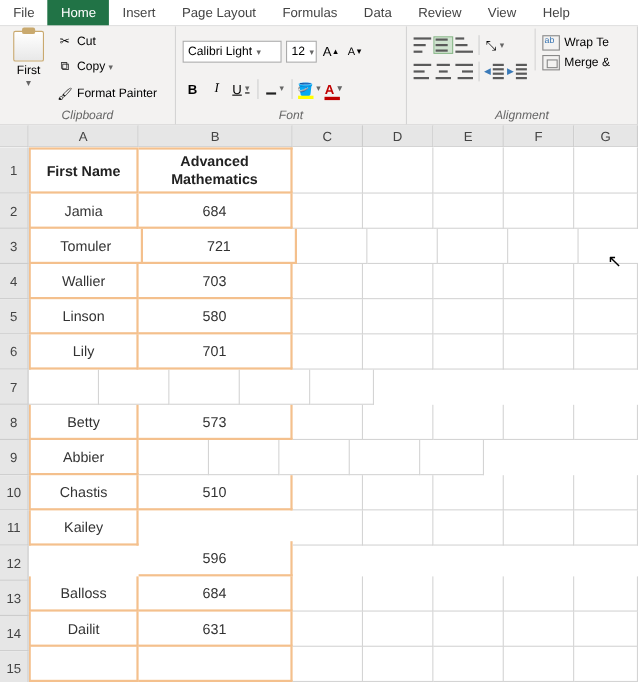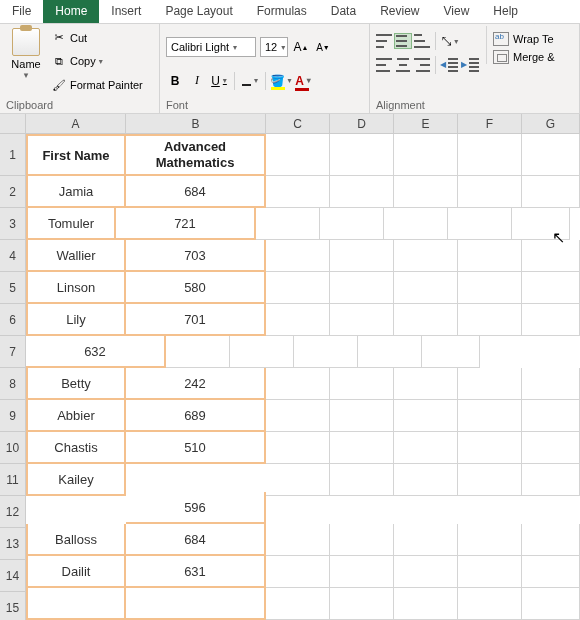--- a/index.html
+++ b/index.html
@@ -7,21 +7,21 @@
 
   
   .menubar { display: flex; height: 24px; background: #fff; border-bottom: 1px solid #d4d4d4; }
   .menu-item { padding: 4px 12px; cursor: pointer; color: #444; }
   .menu-item.active { background: #217346; color: #fff; }
 
   
   .ribbon { display: flex; height: 90px; background: #f3f2f1; border-bottom: 1px solid #d4d4d4; }
   .ribbon-group { display: flex; flex-direction: column; border-right: 1px solid #d4d4d4; padding: 2px 6px 0 6px; }
   .ribbon-group-body { flex: 1; display: flex; }
-  .ribbon-group-label { text-align: left; font-size: 11px; color: #666; padding: 2px 0; }
+  .ribbon-group-label { text-align: center; font-size: 11px; color: #666; padding: 2px 0; font-style: italic; }
 
   
   .clip-col1 { display: flex; flex-direction: column; align-items: center; justify-content: flex-start; padding-top: 2px; }
   .paste-btn { display: flex; flex-direction: column; align-items: center; width: 40px; cursor: pointer; }
   .paste-icon { width: 28px; height: 28px; background: linear-gradient(#fff,#e8e8e8); border: 1px solid #c9a96e; border-radius: 2px; position: relative; }
   .paste-icon::before { content:''; position:absolute; top:-4px; left:7px; width:12px; height:6px; background:#c9a96e; border-radius:2px; }
   .paste-label { font-size: 11px; margin-top: 2px; }
   .paste-arrow { font-size: 9px; color: #666; }
   .clip-col2 { display: flex; flex-direction: column; justify-content: space-around; padding-left: 4px; }
   .clip-row { display: flex; align-items: center; font-size: 11px; cursor: pointer; padding: 1px 2px; white-space: nowrap; }
@@ -105,21 +105,21 @@
     <div class="menu-item">Help</div>
   </div>
 
 <div class="ribbon">
 
   <div class="ribbon-group" style="width:160px;">
     <div class="ribbon-group-body">
       <div class="clip-col1">
         <div class="paste-btn">
           <div class="paste-icon"></div>
-          <div class="paste-label">Name</div>
+          <div class="paste-label">First</div>
           <div class="paste-arrow">▾</div>
         </div>
       </div>
       <div class="clip-col2">
         <div class="clip-row">
           <span class="clip-icon">✂</span>
           <span>Cut</span>
         </div>
         <div class="clip-row">
           <span class="clip-icon">⧉</span>
@@ -279,21 +279,21 @@
         <div class="row">
           <div class="cell styled a-col" style="width: 100px; height: 32px;">Jamia</div>
           <div class="cell styled" style="width: 140px; height: 32px;">684</div>
           <div class="cell" style="width: 64px; height: 32px;"></div>
           <div class="cell" style="width: 64px; height: 32px;"></div>
           <div class="cell" style="width: 64px; height: 32px;"></div>
           <div class="cell" style="width: 64px; height: 32px;"></div>
           <div class="cell" style="width: 58px; height: 32px;"></div>
         </div>
         <div class="row">
-          <div class="cell styled a-col" style="width: 90px; height: 32px;">Tomuler</div>
+          <div class="cell styled a-col" style="width: 104px; height: 32px;">Tomuler</div>
           <div class="cell styled" style="width: 140px; height: 32px;">721</div>
           <div class="cell" style="width: 64px; height: 32px;"></div>
           <div class="cell" style="width: 64px; height: 32px;"></div>
           <div class="cell" style="width: 64px; height: 32px;"></div>
           <div class="cell" style="width: 64px; height: 32px;"></div>
           <div class="cell" style="width: 58px; height: 32px;"></div>
         </div>
         <div class="row">
           <div class="cell styled a-col" style="width: 100px; height: 32px;">Wallier</div>
           <div class="cell styled" style="width: 140px; height: 32px;">703</div>
@@ -315,39 +315,37 @@
         <div class="row">
           <div class="cell styled a-col" style="width: 100px; height: 32px;">Lily</div>
           <div class="cell styled" style="width: 140px; height: 32px;">701</div>
           <div class="cell" style="width: 64px; height: 32px;"></div>
           <div class="cell" style="width: 64px; height: 32px;"></div>
           <div class="cell" style="width: 64px; height: 32px;"></div>
           <div class="cell" style="width: 64px; height: 32px;"></div>
           <div class="cell" style="width: 58px; height: 32px;"></div>
         </div>
         <div class="row">
-          <div class="cell styled" style="width: 140px; height: 32px;">632</div>
           <div class="cell" style="width: 64px; height: 32px;"></div>
           <div class="cell" style="width: 64px; height: 32px;"></div>
           <div class="cell" style="width: 64px; height: 32px;"></div>
           <div class="cell" style="width: 64px; height: 32px;"></div>
           <div class="cell" style="width: 58px; height: 32px;"></div>
         </div>
         <div class="row">
           <div class="cell styled a-col" style="width: 100px; height: 32px;">Betty</div>
-          <div class="cell styled" style="width: 140px; height: 32px;">242</div>
+          <div class="cell styled" style="width: 140px; height: 32px;">573</div>
           <div class="cell" style="width: 64px; height: 32px;"></div>
           <div class="cell" style="width: 64px; height: 32px;"></div>
           <div class="cell" style="width: 64px; height: 32px;"></div>
           <div class="cell" style="width: 64px; height: 32px;"></div>
           <div class="cell" style="width: 58px; height: 32px;"></div>
         </div>
         <div class="row">
           <div class="cell styled a-col" style="width: 100px; height: 32px;">Abbier</div>
-          <div class="cell styled" style="width: 140px; height: 32px;">689</div>
           <div class="cell" style="width: 64px; height: 32px;"></div>
           <div class="cell" style="width: 64px; height: 32px;"></div>
           <div class="cell" style="width: 64px; height: 32px;"></div>
           <div class="cell" style="width: 64px; height: 32px;"></div>
           <div class="cell" style="width: 58px; height: 32px;"></div>
         </div>
         <div class="row">
           <div class="cell styled a-col" style="width: 100px; height: 32px;">Chastis</div>
           <div class="cell styled" style="width: 140px; height: 32px;">510</div>
           <div class="cell" style="width: 64px; height: 32px;"></div>

